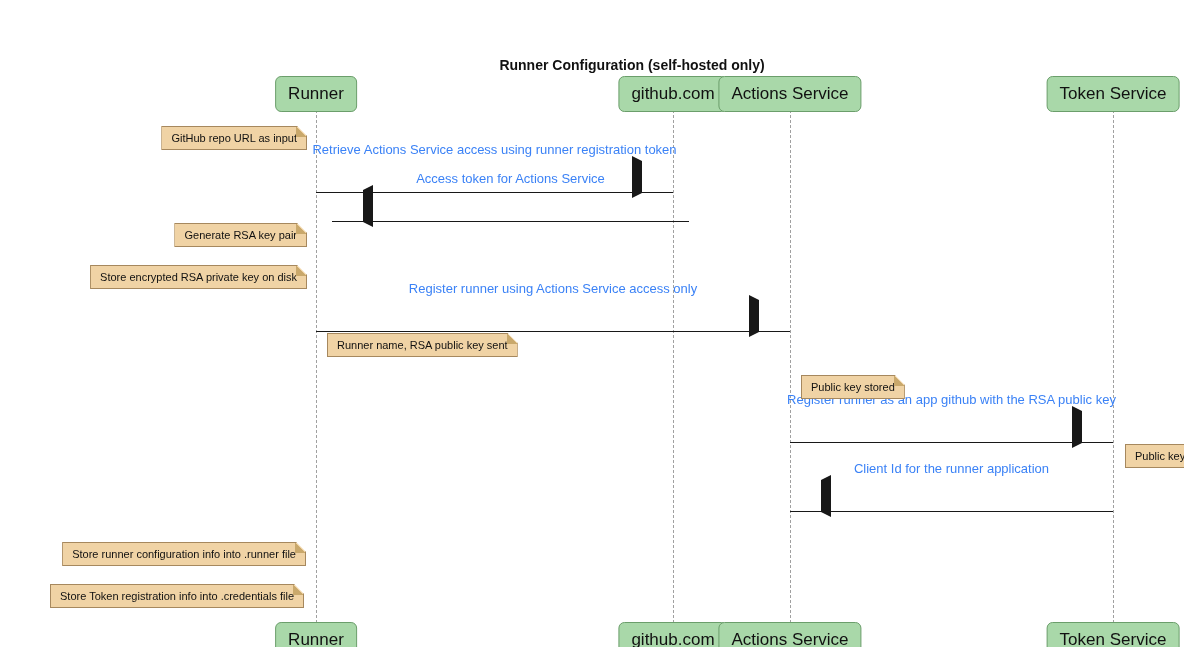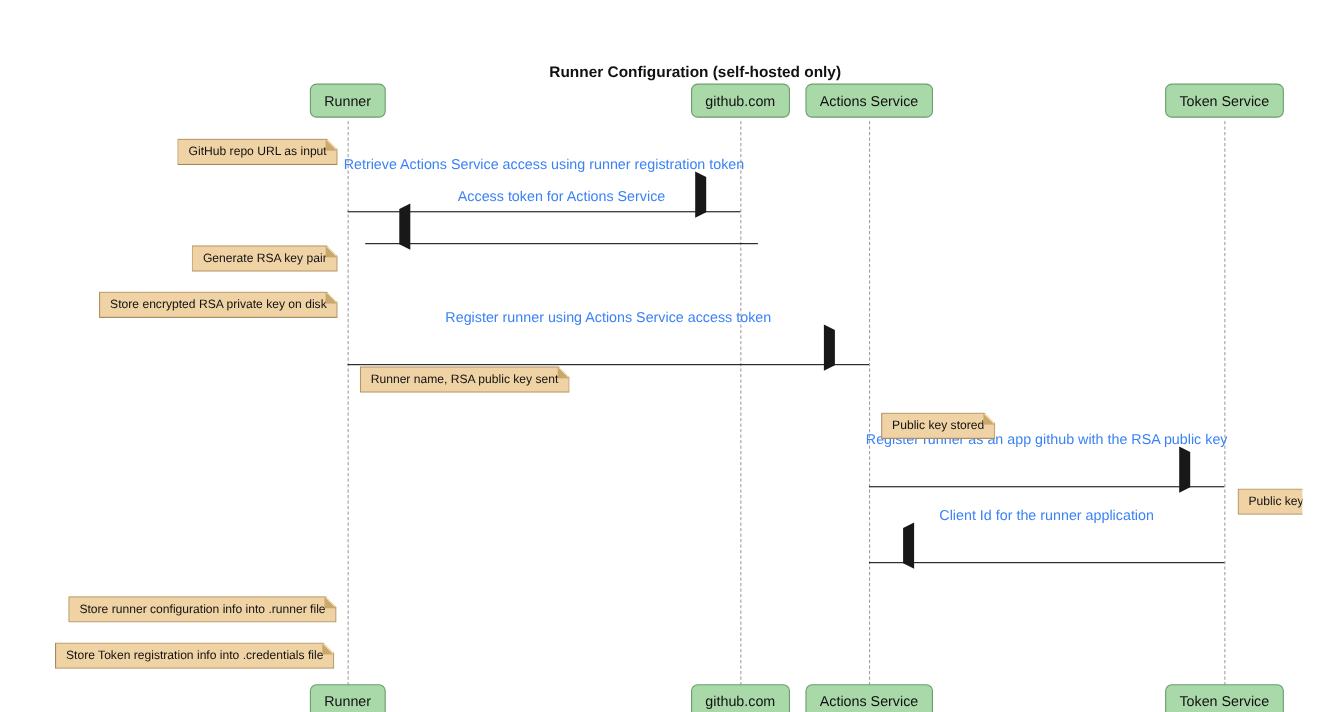--- a/index.html
+++ b/index.html
@@ -30,21 +30,21 @@
     width: 0;
     border-left: 1px dashed #A0A0A0;
   }
   .participant {
     position: absolute;
     transform: translateX(-50%);
     background: #A9D8A9;
     border: 1px solid #6B9E6B;
     border-radius: 6px;
     padding: 7px 12px;
-    font-size: 13px;
+    font-size: 17px;
     white-space: nowrap;
     text-align: center;
     color: #111111;
   }
   .msg {
     position: absolute;
     height: 18px;
     border-bottom: 1px solid #181818;
     display: flex;
     align-items: flex-end;
@@ -120,21 +120,21 @@
     <span class="msg-label">Retrieve Actions Service access using runner registration token</span>
     <span class="arrowhead right"></span>
   </div>
 
   <div class="msg" style="left:300px;top:157px;width:357px">
     <span class="msg-label">Access token for Actions Service</span>
     <span class="arrowhead left"></span>
   </div>
 
   <div class="msg" style="left:284px;top:267px;width:474px">
-    <span class="msg-label">Register runner using Actions Service access token</span>
+    <span class="msg-label">Register runner using Actions Service access only</span>
     <span class="arrowhead right"></span>
   </div>
 
   <div class="msg" style="left:758px;top:378px;width:323px">
     <span class="msg-label">Register runner as an app github with the RSA public key</span>
     <span class="arrowhead right"></span>
   </div>
 
   <div class="msg" style="left:758px;top:447px;width:323px">
     <span class="msg-label">Client Id for the runner application</span>

